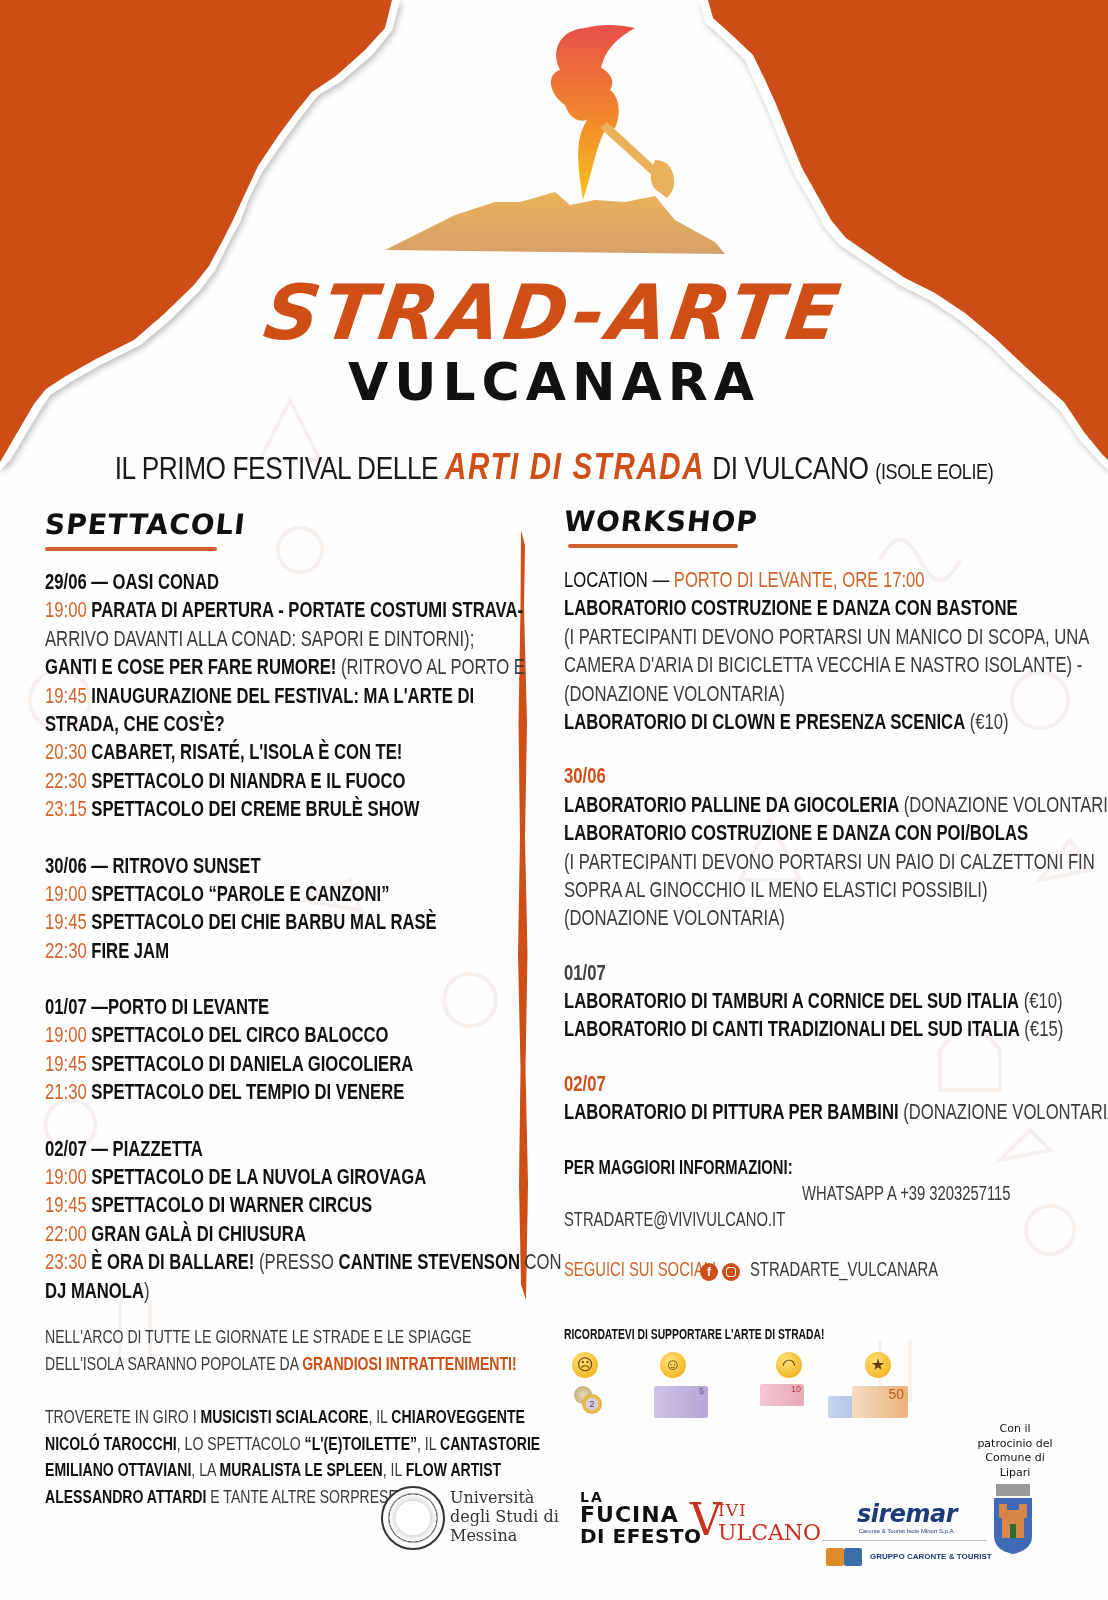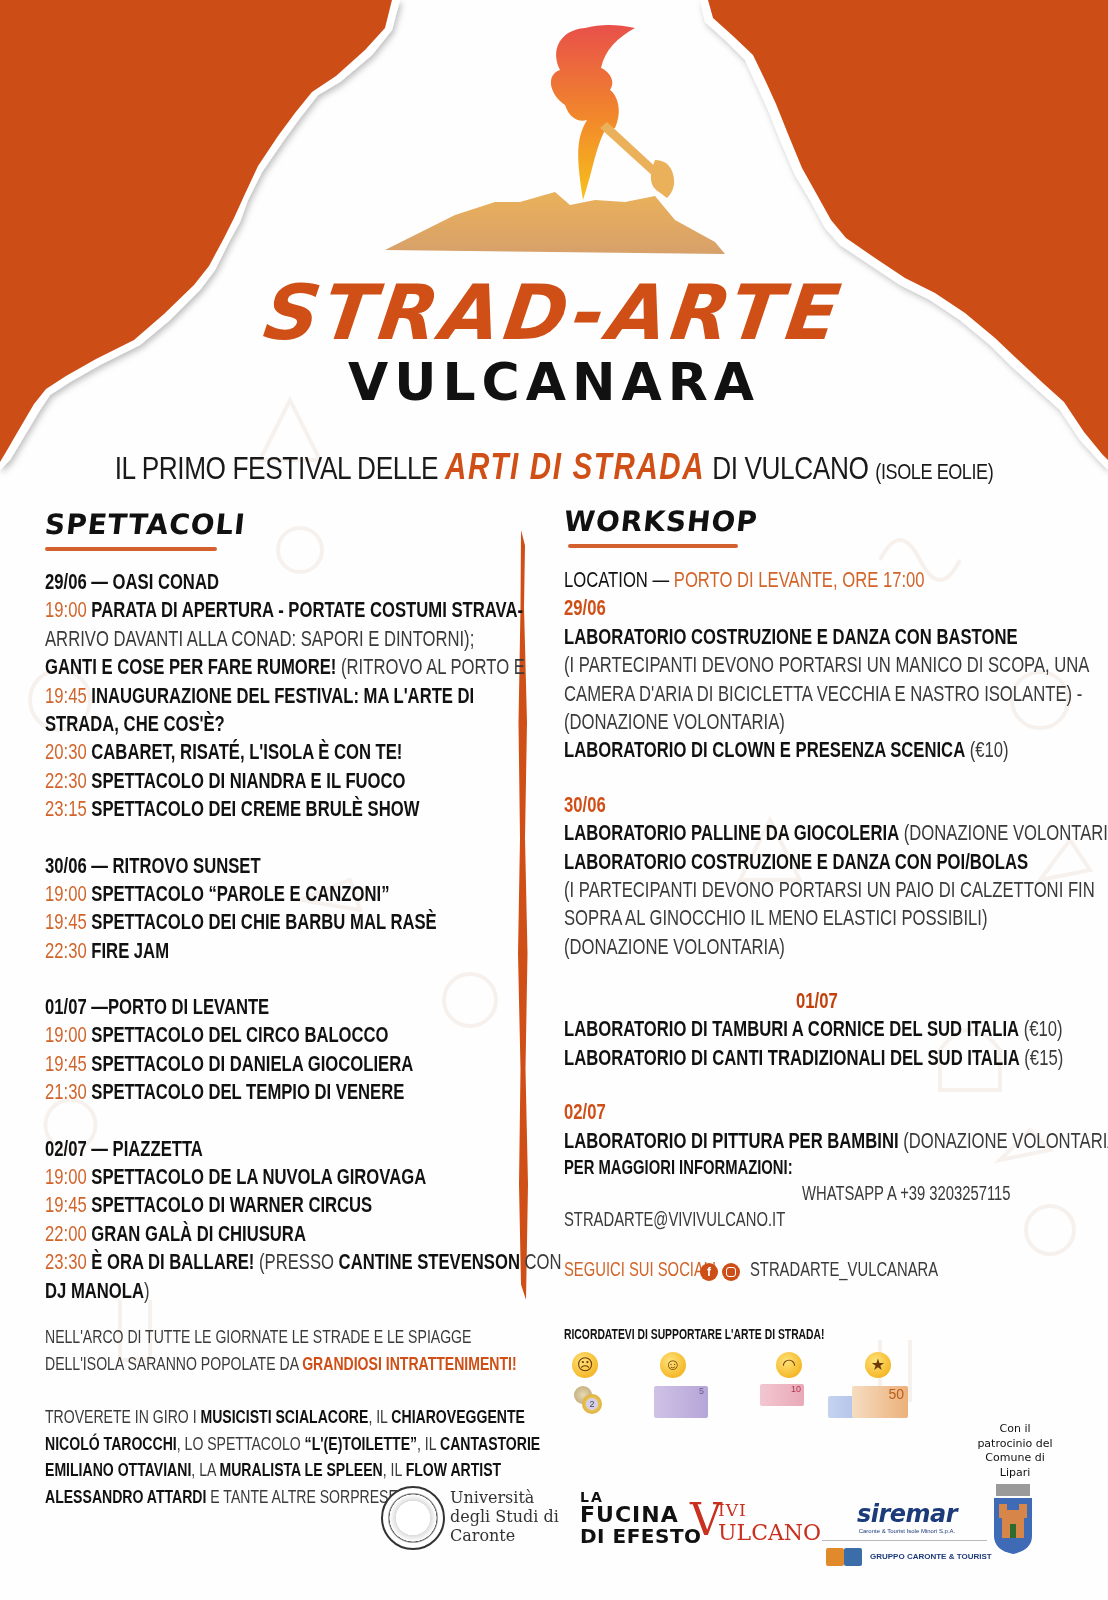--- a/index.html
+++ b/index.html
@@ -213,37 +213,36 @@
   <div class="col" style="left:45px; top:1404px; width:470px;">
     <div class="line" style="font-size:19px; line-height:26.5px; height:26.5px;"><span class="inner"><span class="light">TROVERETE IN GIRO I </span><span class="b">MUSICISTI SCIALACORE</span><span class="light">, IL </span><span class="b">CHIAROVEGGENTE</span></span></div>
     <div class="line" style="font-size:19px; line-height:26.5px; height:26.5px;"><span class="inner"><span class="b">NICOLÓ TAROCCHI</span><span class="light">, LO SPETTACOLO </span><span class="b">“L'(E)TOILETTE”</span><span class="light">, IL </span><span class="b">CANTASTORIE</span></span></div>
     <div class="line" style="font-size:19px; line-height:26.5px; height:26.5px;"><span class="inner"><span class="b">EMILIANO OTTAVIANI</span><span class="light">, LA </span><span class="b">MURALISTA LE SPLEEN</span><span class="light">, IL </span><span class="b">FLOW ARTIST</span></span></div>
     <div class="line" style="font-size:19px; line-height:26.5px; height:26.5px;"><span class="inner"><span class="b">ALESSANDRO ATTARDI</span><span class="light"> E TANTE ALTRE SORPRESE!</span></span></div>
   </div>
 
   <div class="col right-col">
     <div class="line"><span class="inner"><span class="b" style="font-weight:normal;color:#111;">LOCATION — </span><span class="time">PORTO DI LEVANTE, ORE 17:00</span></span></div>
 
-    <div class="line b orange" style="color:#cf4f16;"><span class="inner">29/06</span></div>
     <div class="line b"><span class="inner">LABORATORIO COSTRUZIONE E DANZA CON BASTONE</span></div>
     <div class="line light"><span class="inner">(I PARTECIPANTI DEVONO PORTARSI UN MANICO DI SCOPA, UNA</span></div>
     <div class="line light"><span class="inner">CAMERA D'ARIA DI BICICLETTA VECCHIA E NASTRO ISOLANTE) -</span></div>
     <div class="line light"><span class="inner">(DONAZIONE VOLONTARIA)</span></div>
     <div class="line"><span class="inner"><span class="b">LABORATORIO DI CLOWN E PRESENZA SCENICA</span><span class="light"> (€10)</span></span></div>
     <div class="gap" style="height:26px;"></div>
 
     <div class="line b" style="color:#cf4f16;"><span class="inner">30/06</span></div>
     <div class="line"><span class="inner"><span class="b">LABORATORIO PALLINE DA GIOCOLERIA</span><span class="light"> (DONAZIONE VOLONTARIA)</span></span></div>
     <div class="line b"><span class="inner">LABORATORIO COSTRUZIONE E DANZA CON POI/BOLAS</span></div>
     <div class="line light"><span class="inner">(I PARTECIPANTI DEVONO PORTARSI UN PAIO DI CALZETTONI FIN</span></div>
     <div class="line light"><span class="inner">SOPRA AL GINOCCHIO IL MENO ELASTICI POSSIBILI)</span></div>
     <div class="line light"><span class="inner">(DONAZIONE VOLONTARIA)</span></div>
     <div class="gap" style="height:26px;"></div>
 
-    <div class="line b" style="color:#c2410c;text-align:center;"><span class="inner">01/07</span></div>
+    <div class="line b" style="color:#404040;"><span class="inner">01/07</span></div>
     <div class="line"><span class="inner"><span class="b">LABORATORIO DI TAMBURI A CORNICE DEL SUD ITALIA</span><span class="light"> (€10)</span></span></div>
     <div class="line"><span class="inner"><span class="b">LABORATORIO DI CANTI TRADIZIONALI DEL SUD ITALIA</span><span class="light"> (€15)</span></span></div>
     <div class="gap" style="height:26px;"></div>
 
     <div class="line b" style="color:#cf4f16;"><span class="inner">02/07</span></div>
     <div class="line"><span class="inner"><span class="b">LABORATORIO DI PITTURA PER BAMBINI</span><span class="light"> (DONAZIONE VOLONTARIA)</span></span></div>
   </div>
 
   <div class="col" style="left:564px; top:1154px; width:520px;">
     <div class="line b" style="font-size:20px; line-height:26px; height:26px;"><span class="inner">PER MAGGIORI INFORMAZIONI:</span></div>
@@ -278,21 +277,21 @@
     <div class="money" style="left:188px; top:32px; width:44px; height:22px; background:linear-gradient(90deg,#f2c7d1,#e9a8b7); font-size:9px; text-align:right; padding-right:3px; color:#b4364d;">10</div>
     <div class="money" style="left:208px; top:44px; width:57px; height:22px; background:linear-gradient(90deg,#c6d3f0,#9fb5e3); font-size:9px; text-align:right; padding-right:3px; color:#3956a4;margin-left:48px;">20</div>
 
     <div class="money" style="left:280px; top:34px; width:56px; background:linear-gradient(90deg,#f6dcc1,#ecb17a); font-size:14px; text-align:right; padding-right:4px; color:#b85d1a;">50</div>
   </div>
 
   <div class="unimess-seal"></div>
   <div class="unimess-text">
     <div>Università</div>
     <div>degli Studi di</div>
-    <div>Caronte</div>
+    <div>Messina</div>
   </div>
 
   <div class="fucina">
     <div class="l1">LA</div>
     <div class="l2">FUCINA</div>
     <div class="l3">DI EFESTO</div>
   </div>
 
   <div class="vivi">
     <span class="big">V</span>

